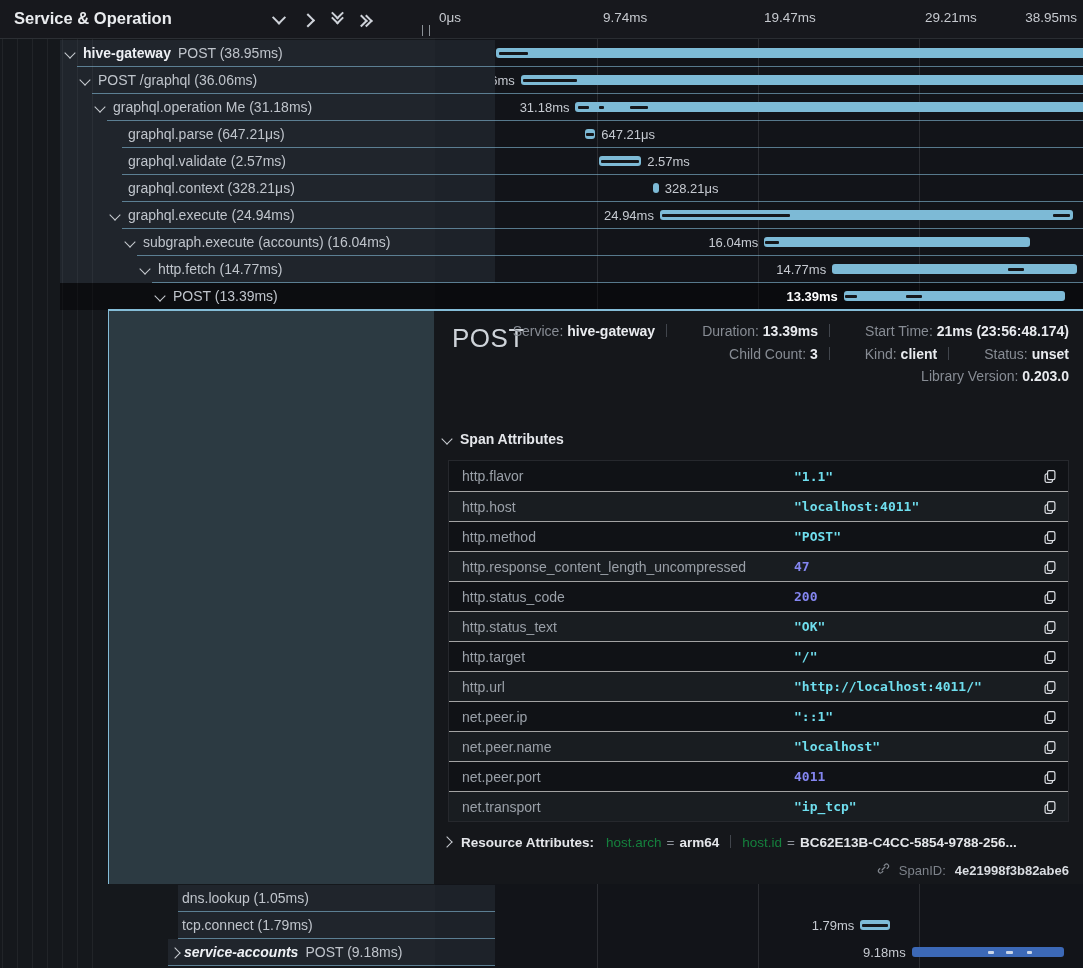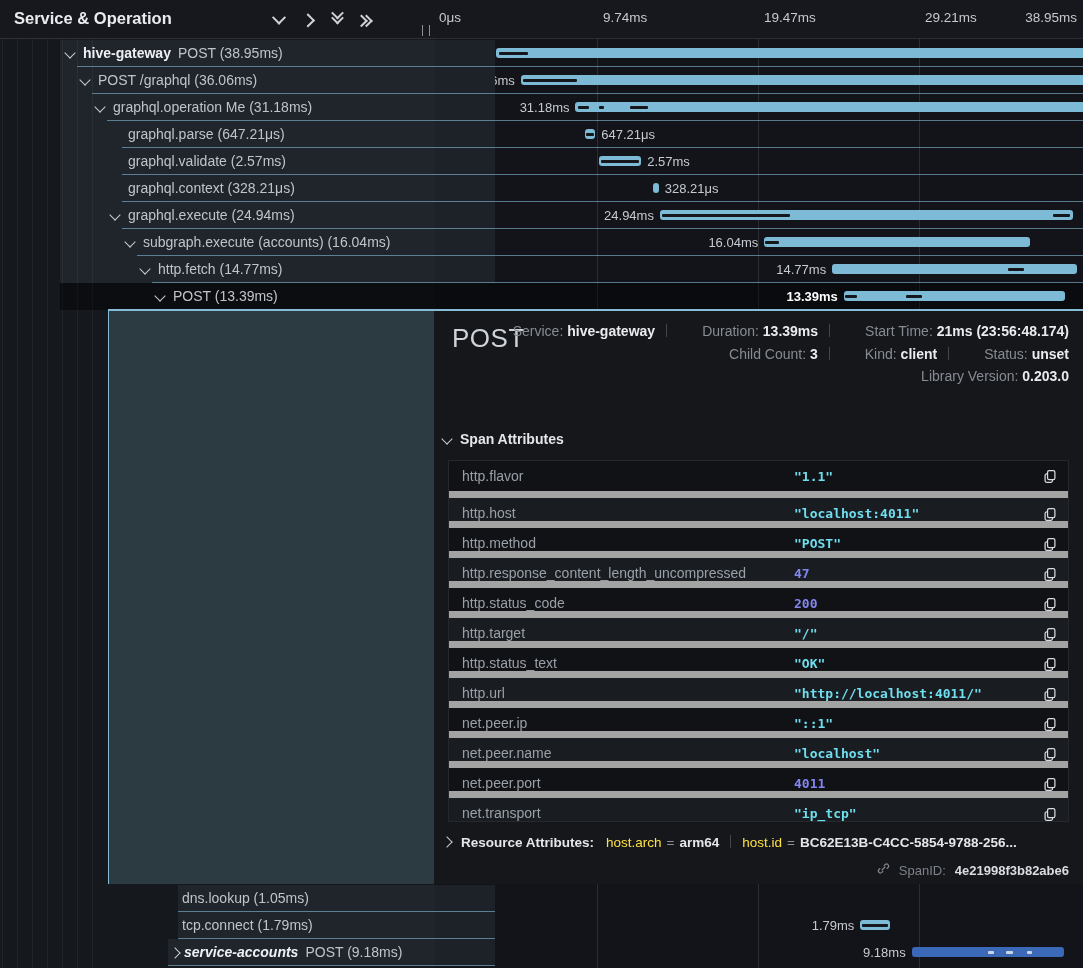--- a/index.html
+++ b/index.html
@@ -56,28 +56,28 @@
   .mline{height:22.5px;font-size:14px;white-space:nowrap;}
   .mlabel{color:#878c94;margin-left:24px;}
   .mval{color:#e9ebef;font-weight:700;}
   .msep{display:inline-block;width:1px;height:13px;background:#41454c;margin:0 11px;vertical-align:-1px;}
   #sa-head{position:absolute;left:8px;top:120px;height:20px;font-size:14px;font-weight:700;color:#e4e6ea;cursor:pointer;}
   #sa-head .cv{position:relative;display:inline-block;top:-1px;margin:0 9px 0 0;left:0;}
   #attr-table{position:absolute;left:13px;top:149px;width:621px;border:1px solid #26282d;box-sizing:border-box;}
   .attr-row{display:flex;align-items:center;height:30px;box-sizing:border-box;}
   .attr-row:nth-child(odd){background:#101216;}
   .attr-row:nth-child(even){background:#191d21;}
-  .attr-row + .attr-row{border-top:7px solid #a3a3a3;align-items:flex-end;}
+  .attr-row + .attr-row{border-top:1px solid #a3a3a3;}
   .attr-row .k{flex:0 0 332px;padding-left:13px;font-size:14px;color:#9aa0a8;white-space:nowrap;overflow:hidden;}
   .attr-row .v{flex:1;font-family:"DejaVu Sans Mono",monospace;font-size:13px;font-weight:700;white-space:nowrap;}
   .copy-btn{flex:0 0 auto;margin-right:11px;cursor:pointer;display:flex;align-items:center;}
   #res-line{position:absolute;left:8px;top:524px;font-size:13.5px;white-space:nowrap;cursor:pointer;}
   #res-line .cv{position:relative;display:inline-block;left:0;top:-1px;margin-right:10px;}
   #res-line .rtitle{font-weight:700;color:#e4e6ea;margin-right:12px;}
-  #res-line .rk{color:#fde047;} #res-line .req{color:#8d929a;margin:0 5px;}
+  #res-line .rk{color:#15803d;} #res-line .req{color:#8d929a;margin:0 5px;}
   #res-line .rv{color:#e4e6ea;font-weight:700;}
   #spanid{position:absolute;right:14px;top:551px;font-size:13px;display:flex;align-items:center;gap:9px;}
   #spanid .lbl{color:#7d828a;}
   #spanid .val{color:#dadde2;font-weight:700;}
   
   .tailbg{position:absolute;top:0;bottom:0;background:rgba(96,122,140,0.14);}
 </style>
 </head>
 <body>
 
@@ -338,32 +338,32 @@
           <span class="k">http.status_code</span>
           <span class="v" style="color: rgb(132, 134, 240);">200</span>
           <span class="copy-btn">
             <svg viewBox="0 0 16 16" width="14" height="14" fill="none" stroke="#d9dce1" stroke-width="1.4" stroke-linejoin="round">
               <rect x="5.2" y="1.8" width="8.4" height="10.4" rx="1.8"></rect>
               <path d="M10.8 12.6v0.8a1.8 1.8 0 0 1-1.8 1.8H4.2a1.8 1.8 0 0 1-1.8-1.8V7.4a1.8 1.8 0 0 1 1.8-1.8h1"></path>
             </svg>
           </span>
         </div>
         <div class="attr-row">
+          <span class="k">http.status_text</span>
+          <span class="v" style="color: rgb(111, 222, 238);">"OK"</span>
+          <span class="copy-btn">
+            <svg viewBox="0 0 16 16" width="14" height="14" fill="none" stroke="#d9dce1" stroke-width="1.4" stroke-linejoin="round">
+              <rect x="5.2" y="1.8" width="8.4" height="10.4" rx="1.8"></rect>
+              <path d="M10.8 12.6v0.8a1.8 1.8 0 0 1-1.8 1.8H4.2a1.8 1.8 0 0 1-1.8-1.8V7.4a1.8 1.8 0 0 1 1.8-1.8h1"></path>
+            </svg>
+          </span>
+        </div>
+        <div class="attr-row">
           <span class="k">http.target</span>
           <span class="v" style="color: rgb(111, 222, 238);">"/"</span>
-          <span class="copy-btn">
-            <svg viewBox="0 0 16 16" width="14" height="14" fill="none" stroke="#d9dce1" stroke-width="1.4" stroke-linejoin="round">
-              <rect x="5.2" y="1.8" width="8.4" height="10.4" rx="1.8"></rect>
-              <path d="M10.8 12.6v0.8a1.8 1.8 0 0 1-1.8 1.8H4.2a1.8 1.8 0 0 1-1.8-1.8V7.4a1.8 1.8 0 0 1 1.8-1.8h1"></path>
-            </svg>
-          </span>
-        </div>
-        <div class="attr-row">
-          <span class="k">http.status_text</span>
-          <span class="v" style="color: rgb(111, 222, 238);">"OK"</span>
           <span class="copy-btn">
             <svg viewBox="0 0 16 16" width="14" height="14" fill="none" stroke="#d9dce1" stroke-width="1.4" stroke-linejoin="round">
               <rect x="5.2" y="1.8" width="8.4" height="10.4" rx="1.8"></rect>
               <path d="M10.8 12.6v0.8a1.8 1.8 0 0 1-1.8 1.8H4.2a1.8 1.8 0 0 1-1.8-1.8V7.4a1.8 1.8 0 0 1 1.8-1.8h1"></path>
             </svg>
           </span>
         </div>
         <div class="attr-row">
           <span class="k">http.url</span>
           <span class="v" style="color: rgb(111, 222, 238);">"http://localhost:4011/"</span>

